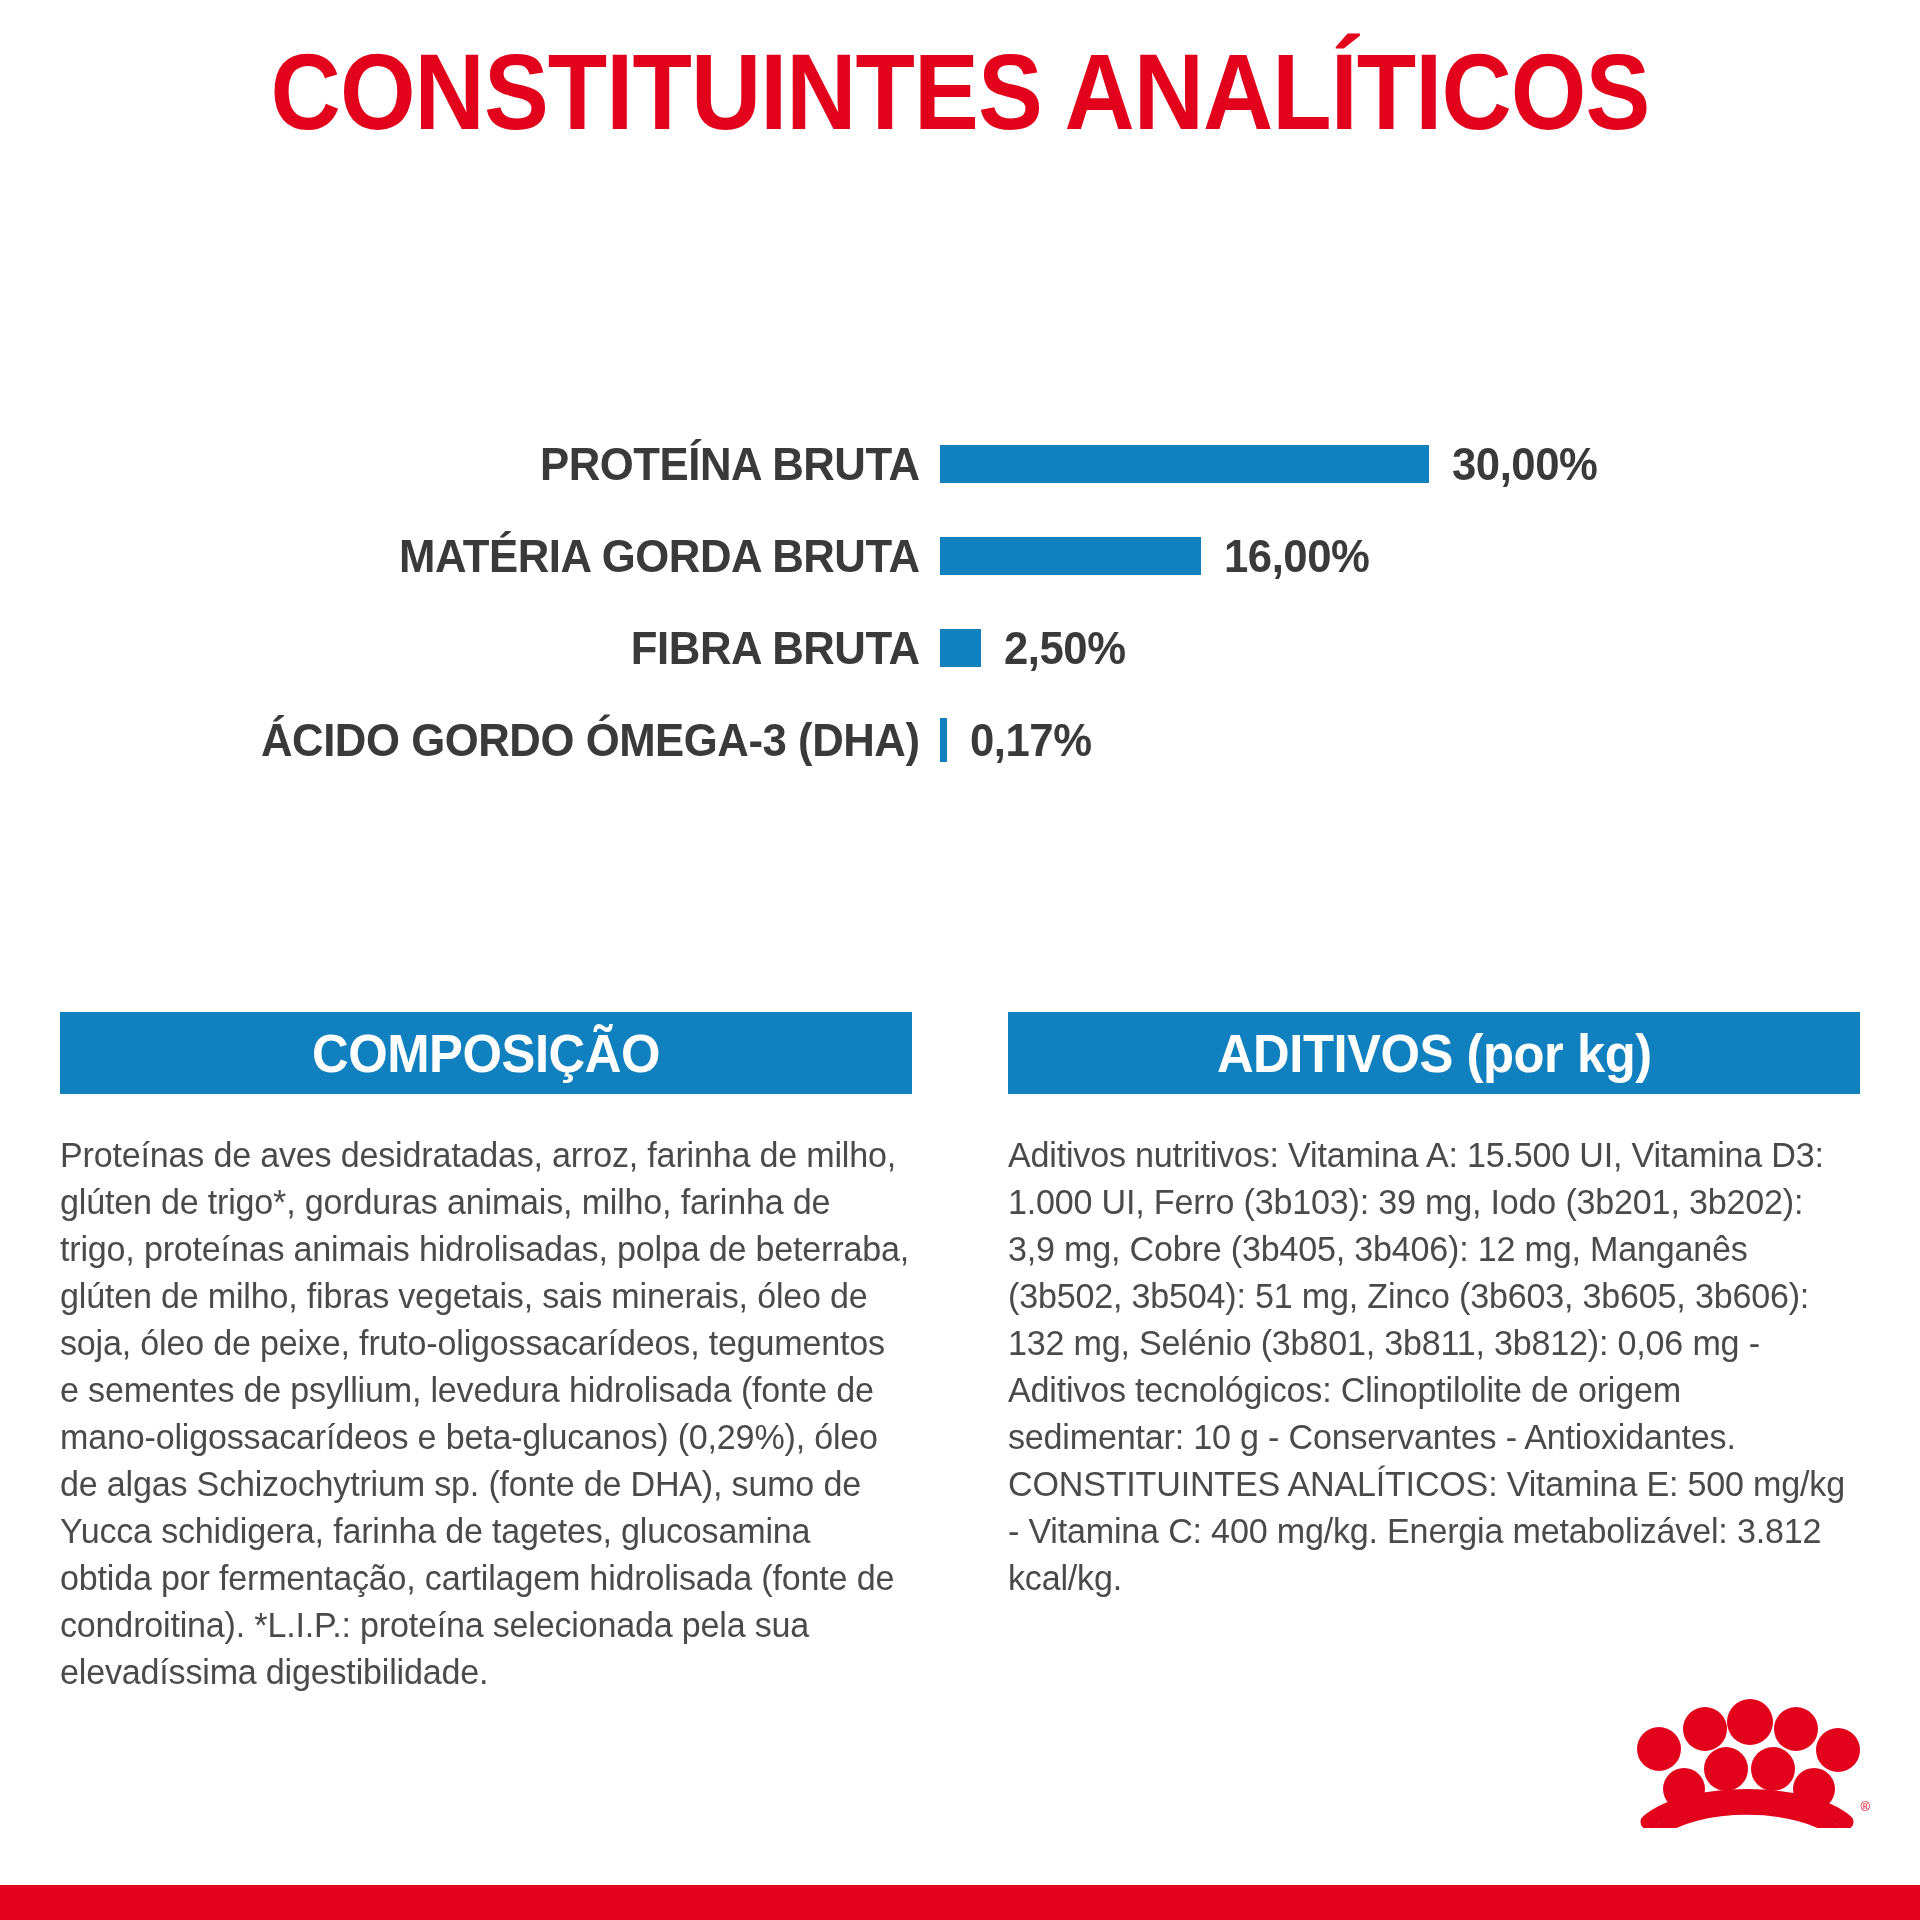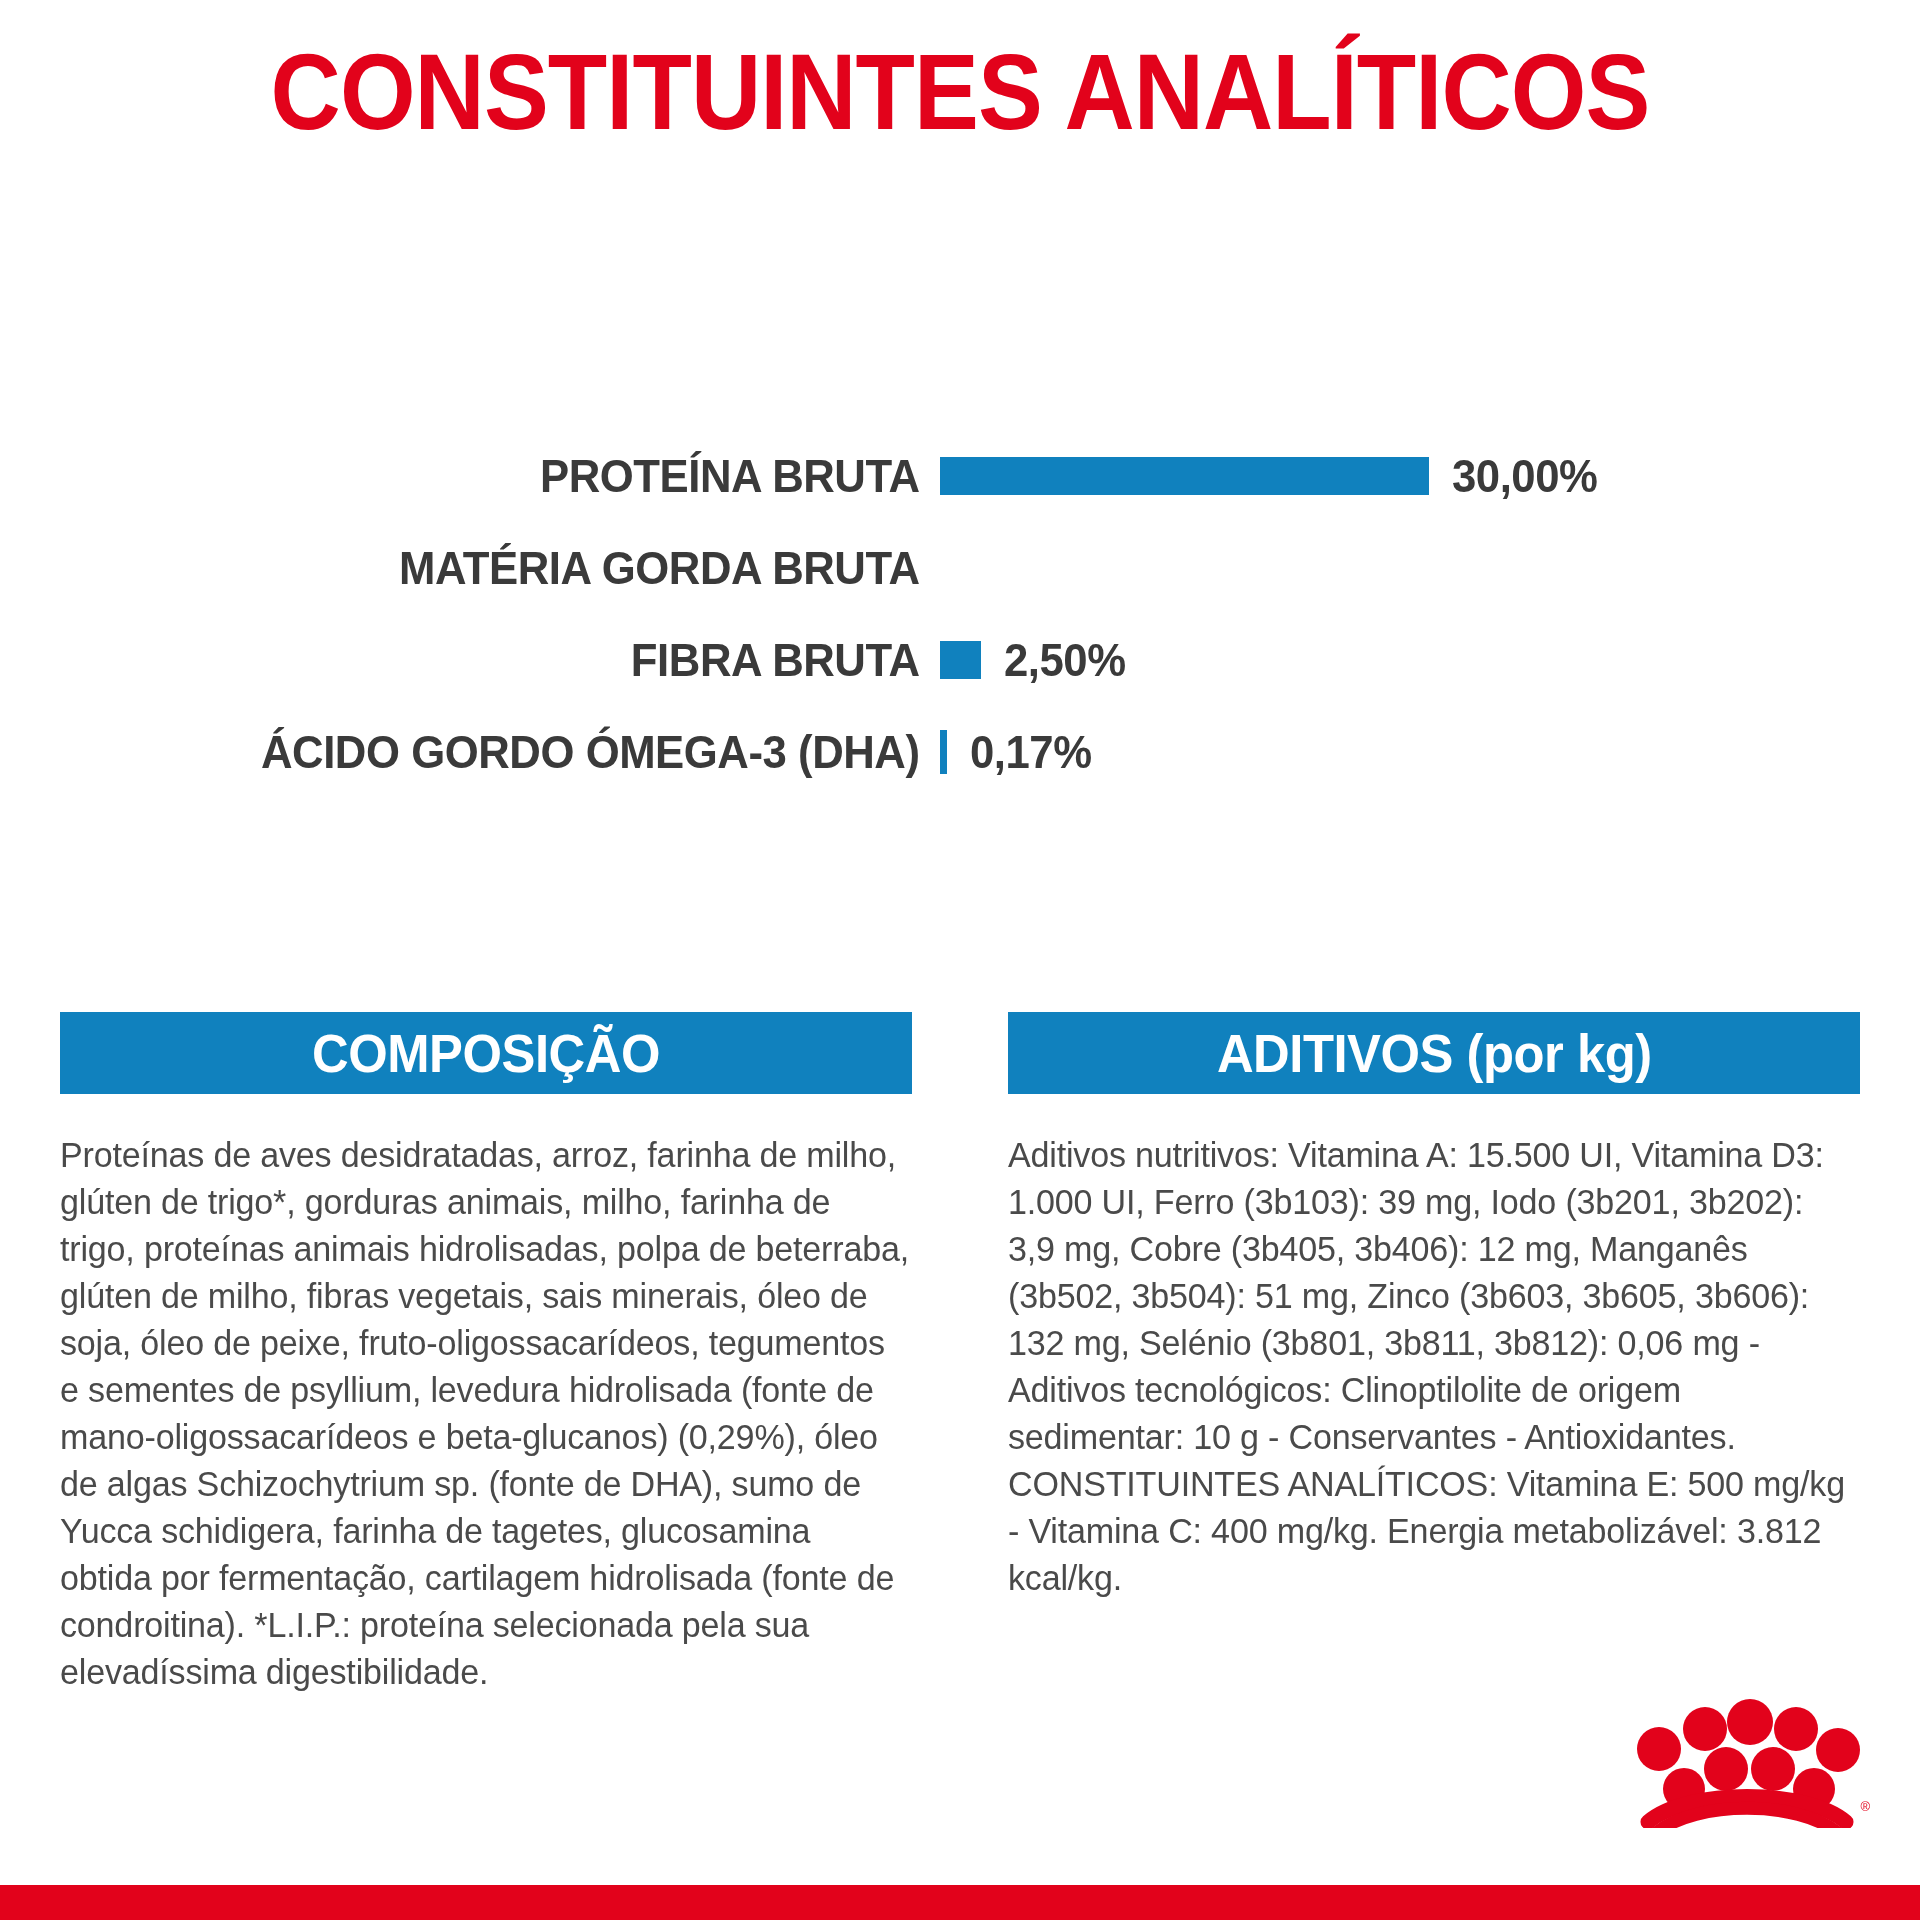--- a/index.html
+++ b/index.html
@@ -30,21 +30,21 @@
     letter-spacing: -1px;
     transform: scaleX(0.90);
     transform-origin: center top;
     white-space: nowrap;
   }
 
   
   .chart {
     position: absolute;
     left: 0;
-    top: 430px;
+    top: 418px;
     width: 1920px;
   }
   .chart-row {
     display: flex;
     align-items: center;
     height: 92px;
   }
   .chart-label {
     width: 940px;
     text-align: right;
@@ -171,20 +171,24 @@
   <div class="chart-row">
     <div class="chart-label">PROTEÍNA BRUTA</div>
     <div class="chart-track">
       <div class="chart-bar" style="width:489px"></div>
       <div class="chart-value">30,00%</div>
     </div>
   </div>
 
   <div class="chart-row">
     <div class="chart-label">MATÉRIA GORDA BRUTA</div>
+    <div class="chart-track">
+      <div class="chart-bar" style="width:261px"></div>
+      <div class="chart-value">16,00%</div>
+    </div>
   </div>
 
 
   <div class="chart-row">
     <div class="chart-label">FIBRA BRUTA</div>
     <div class="chart-track">
       <div class="chart-bar" style="width:41px"></div>
       <div class="chart-value">2,50%</div>
     </div>
   </div>

